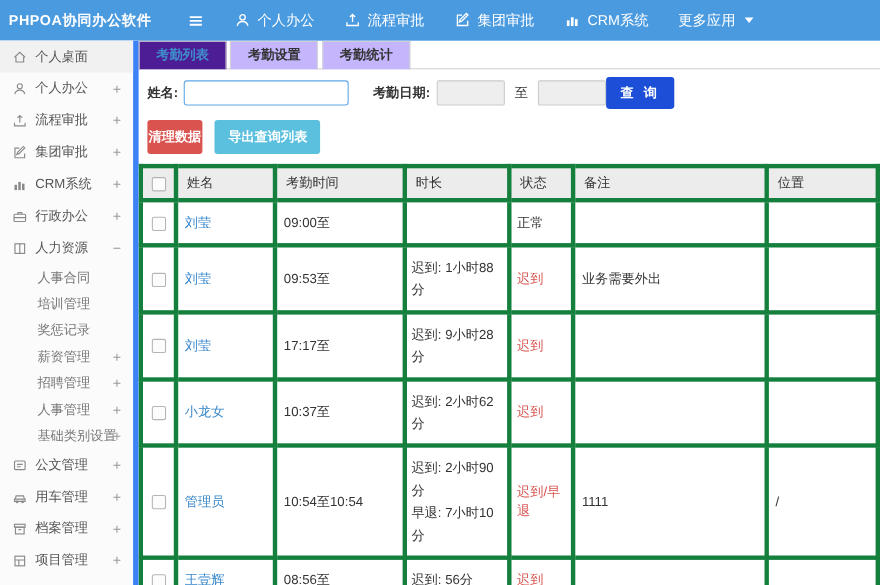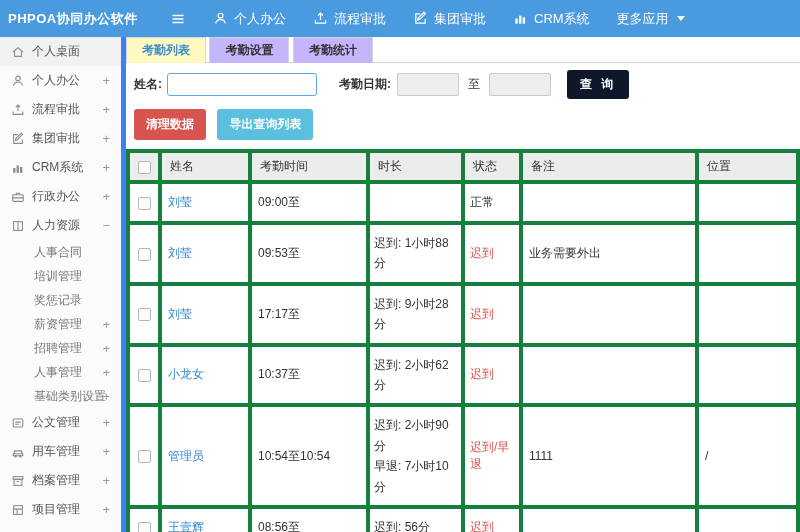--- a/index.html
+++ b/index.html
@@ -23,34 +23,34 @@
   .side-item .s-icon { color:#8a8a8a; display:flex; }
   .side-sub { position:relative; display:flex; align-items:center; height:24px; padding-left:34px;
     font-size:12px; color:#777; cursor:pointer; }
   .s-expand { position:absolute; right:11px; color:#999; font-size:13px; font-weight:normal; }
   
   .main { position:absolute; left:126px; top:37px; right:0; bottom:0; overflow:hidden; }
   .tabbar { height:26px; border-bottom:1px solid #d4d4d4; }
   .tab { display:inline-block; height:26px; line-height:25px; padding:0 15px; font-size:12px;
     font-weight:bold; color:#333; background:#c4b5fd; border:1px solid #d4d4d4; border-bottom:none;
     margin-right:-1px; cursor:pointer; vertical-align:bottom; }
-  .tab.active { color:#3f8ecb; background:#fef9c3; }
+  .tab.active { color:#3f8ecb; background:#4c1d95; }
   .filterbar { display:flex; align-items:center; padding:7px 8px 7px 8px; font-size:12px; color:#333; }
   .filterbar label { font-weight:bold; }
   .inp-name { width:150px; height:23px; border:1px solid #5fa7e8; border-radius:3px; margin-left:5px;
     padding:0 5px; font-size:12px; outline:none; }
   .inp-date { width:62px; height:23px; border:1px solid #ccc; border-radius:2px; background:#eee;
     padding:0 4px; font-size:12px; outline:none; }
   .lbl-date { margin-left:22px; }
   .lbl-to { margin:0 9px; font-weight:normal; }
   .btn { border:none; border-radius:3px; color:#fff; font-size:12px; font-weight:bold; cursor:pointer;
     font-family:inherit; }
-  .btn-search { background:#0f172a; padding:6px 13px; margin-left:16px; letter-spacing:3px; }
+  .btn-search { background:#1d4ed8; padding:6px 13px; letter-spacing:3px; }
   .actionbar { padding:3px 8px 9px 8px; }
-  .btn-clean { background:#d9534f; padding:7px 12px; margin-right:7px;text-align:center; }
+  .btn-clean { background:#d9534f; padding:7px 1px; margin-right:7px;text-align:center; }
   .btn-export { background:#5bc0de; padding:7px 12px; }
   
   table { width:100%; border-collapse:collapse; table-layout:fixed; }
   th, td { border:4px solid #15803d; font-size:12px; color:#333; text-align:left; vertical-align:middle; }
   th { background:#ececec; font-weight:normal; padding:5px 8px; }
   td { padding:10px 6px; }
   .col-check { width:32px; text-align:center; }
   .col-name { width:90px; } .col-time { width:118px; } .col-dur { width:95px; }
   .col-status { width:58px; } .col-remark { width:176px; }
   td.col-dur { white-space:pre-line; line-height:1.7; padding:8px 4px; }

